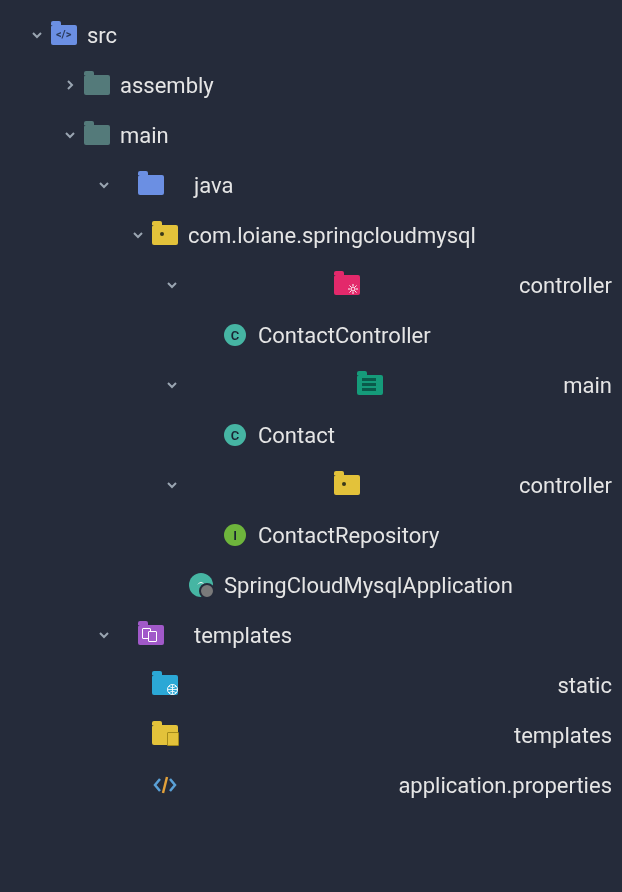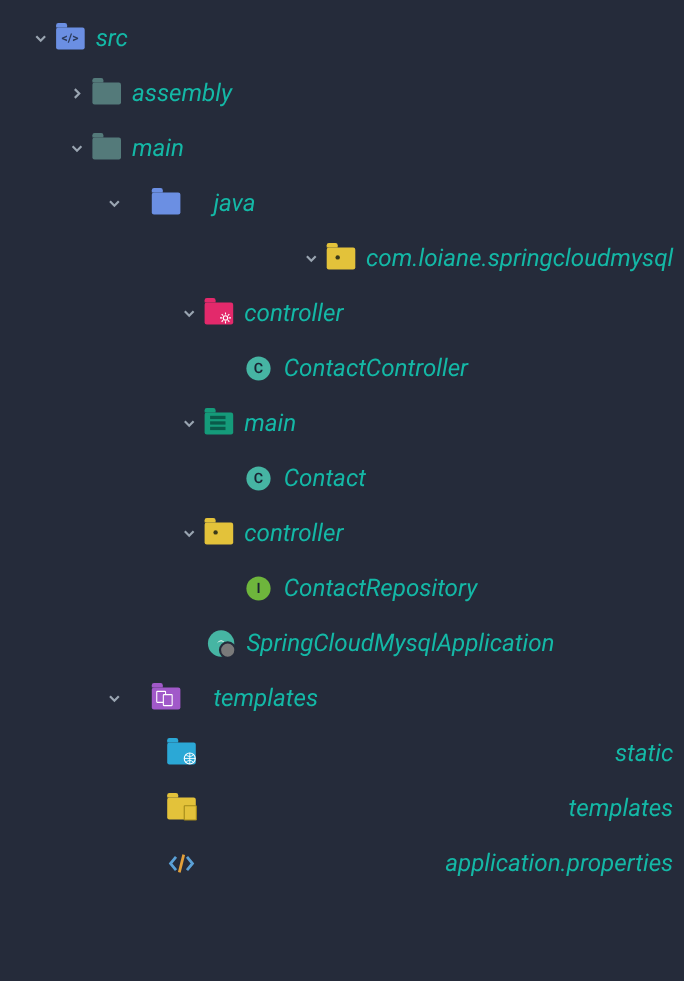--- a/index.html
+++ b/index.html
@@ -15,22 +15,22 @@
     .tree-item {
       display: flex;
       align-items: center;
       height: 44px;
       padding: 3px 0;
       cursor: pointer;
     }
     .indent-0 { padding-left: 15px; }
     .indent-1 { padding-left: 48px; }
     .indent-2 { padding-left: 82px; gap: 20px; }
-    .indent-3 { padding-left: 116px; justify-content: flex-end; }
-    .indent-4 { padding-left: 150px; }
+    .indent-3 { padding-left: 116px; }
+    .indent-4 { padding-left: 150px; justify-content: space-between; }
     .indent-noarrow-3 { padding-left: 140px; justify-content: space-between; }
     .indent-noarrow-5 { padding-left: 210px; }
     .indent-noarrow-4 { padding-left: 176px; }
     .arrow {
       display: inline-flex;
       width: 24px;
       align-items: center;
       justify-content: center;
     }
     .arrow svg { display: block; }
@@ -71,21 +71,21 @@
       border-radius: 50%;
       display: inline-flex;
       align-items: center;
       justify-content: center;
       font-size: 13px;
       font-weight: 600;
       color: #1a2332;
     }
     .badge-class { background: #46b5a3; }
     .badge-interface { background: #6eb53c; }
-    .label { color: #14b8a6; font-style: italic; }
+    .label { color: #e5e5e5; }
     .folder-code {
       width: 26px;
       height: 20px;
       border-radius: 2px;
       position: relative;
     }
     .folder-code::before {
       content: '';
       position: absolute;
       top: -4px;

